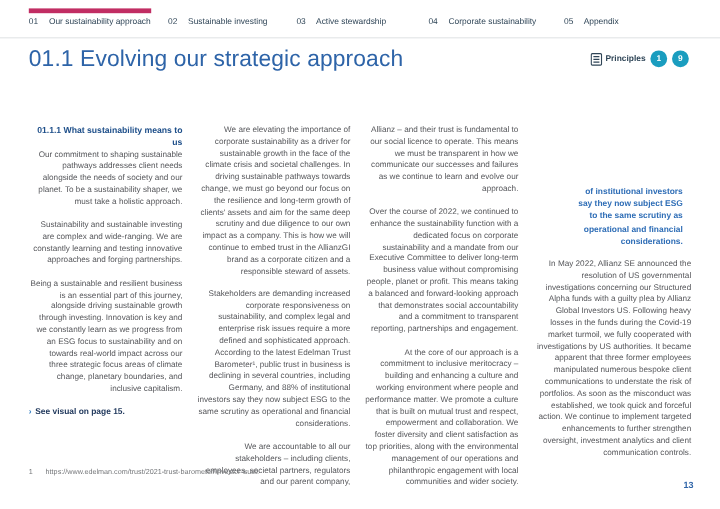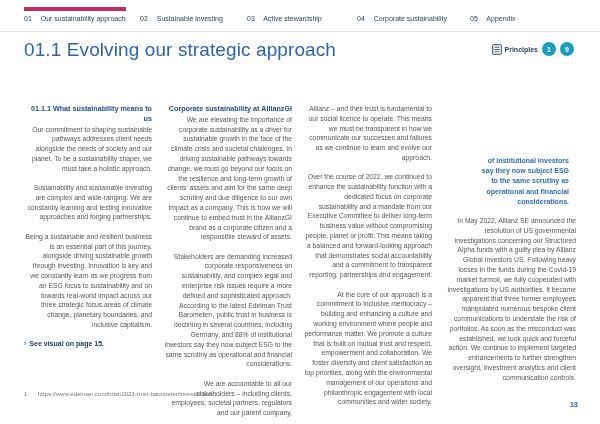--- a/index.html
+++ b/index.html
@@ -88,21 +88,20 @@
   <p>Our commitment to shaping sustainable pathways addresses client needs alongside the needs of society and our planet. To be a sustainability shaper, we must take a holistic approach.</p>
   <p>Sustainability and sustainable investing are complex and wide-ranging. We are constantly learning and testing innovative approaches and forging partnerships.</p>
   <p>Being a sustainable and resilient business is an essential part of this journey, alongside driving sustainable growth through investing. Innovation is key and we constantly learn as we progress from an ESG focus to sustainability and on towards real-world impact across our three strategic focus areas of climate change, planetary boundaries, and inclusive capitalism.</p>
   <div class="see-link">
     <span class="chev">›</span>
     <span>See visual on page 15.</span>
   </div>
 </div>
 
 <div class="col" id="col2">
-  <div class="col-heading">Corporate sustainability at AllianzGI</div>
   <p>We are elevating the importance of corporate sustainability as a driver for sustainable growth in the face of the climate crisis and societal challenges. In driving sustainable pathways towards change, we must go beyond our focus on the resilience and long-term growth of clients' assets and aim for the same deep scrutiny and due diligence to our own impact as a company. This is how we will continue to embed trust in the AllianzGI brand as a corporate citizen and a responsible steward of assets.</p>
   <p>Stakeholders are demanding increased corporate responsiveness on sustainability, and complex legal and enterprise risk issues require a more defined and sophisticated approach. According to the latest Edelman Trust Barometer¹, public trust in business is declining in several countries, including Germany, and 88% of institutional investors say they now subject ESG to the same scrutiny as operational and financial considerations.</p>
   <p>We are accountable to all our stakeholders – including clients, employees, societal partners, regulators and our parent company,</p>
 </div>
 
 <div class="col" id="col3">
   <p>Allianz – and their trust is fundamental to our social licence to operate. This means we must be transparent in how we communicate our successes and failures as we continue to learn and evolve our approach.</p>
   <p>Over the course of 2022, we continued to enhance the sustainability function with a dedicated focus on corporate sustainability and a mandate from our Executive Committee to deliver long-term business value without compromising people, planet or profit. This means taking a balanced and forward-looking approach that demonstrates social accountability and a commitment to transparent reporting, partnerships and engagement.</p>
   <p>At the core of our approach is a commitment to inclusive meritocracy – building and enhancing a culture and working environment where people and performance matter. We promote a culture that is built on mutual trust and respect, empowerment and collaboration. We foster diversity and client satisfaction as top priorities, along with the environmental management of our operations and philanthropic engagement with local communities and wider society.</p>
 </div>

